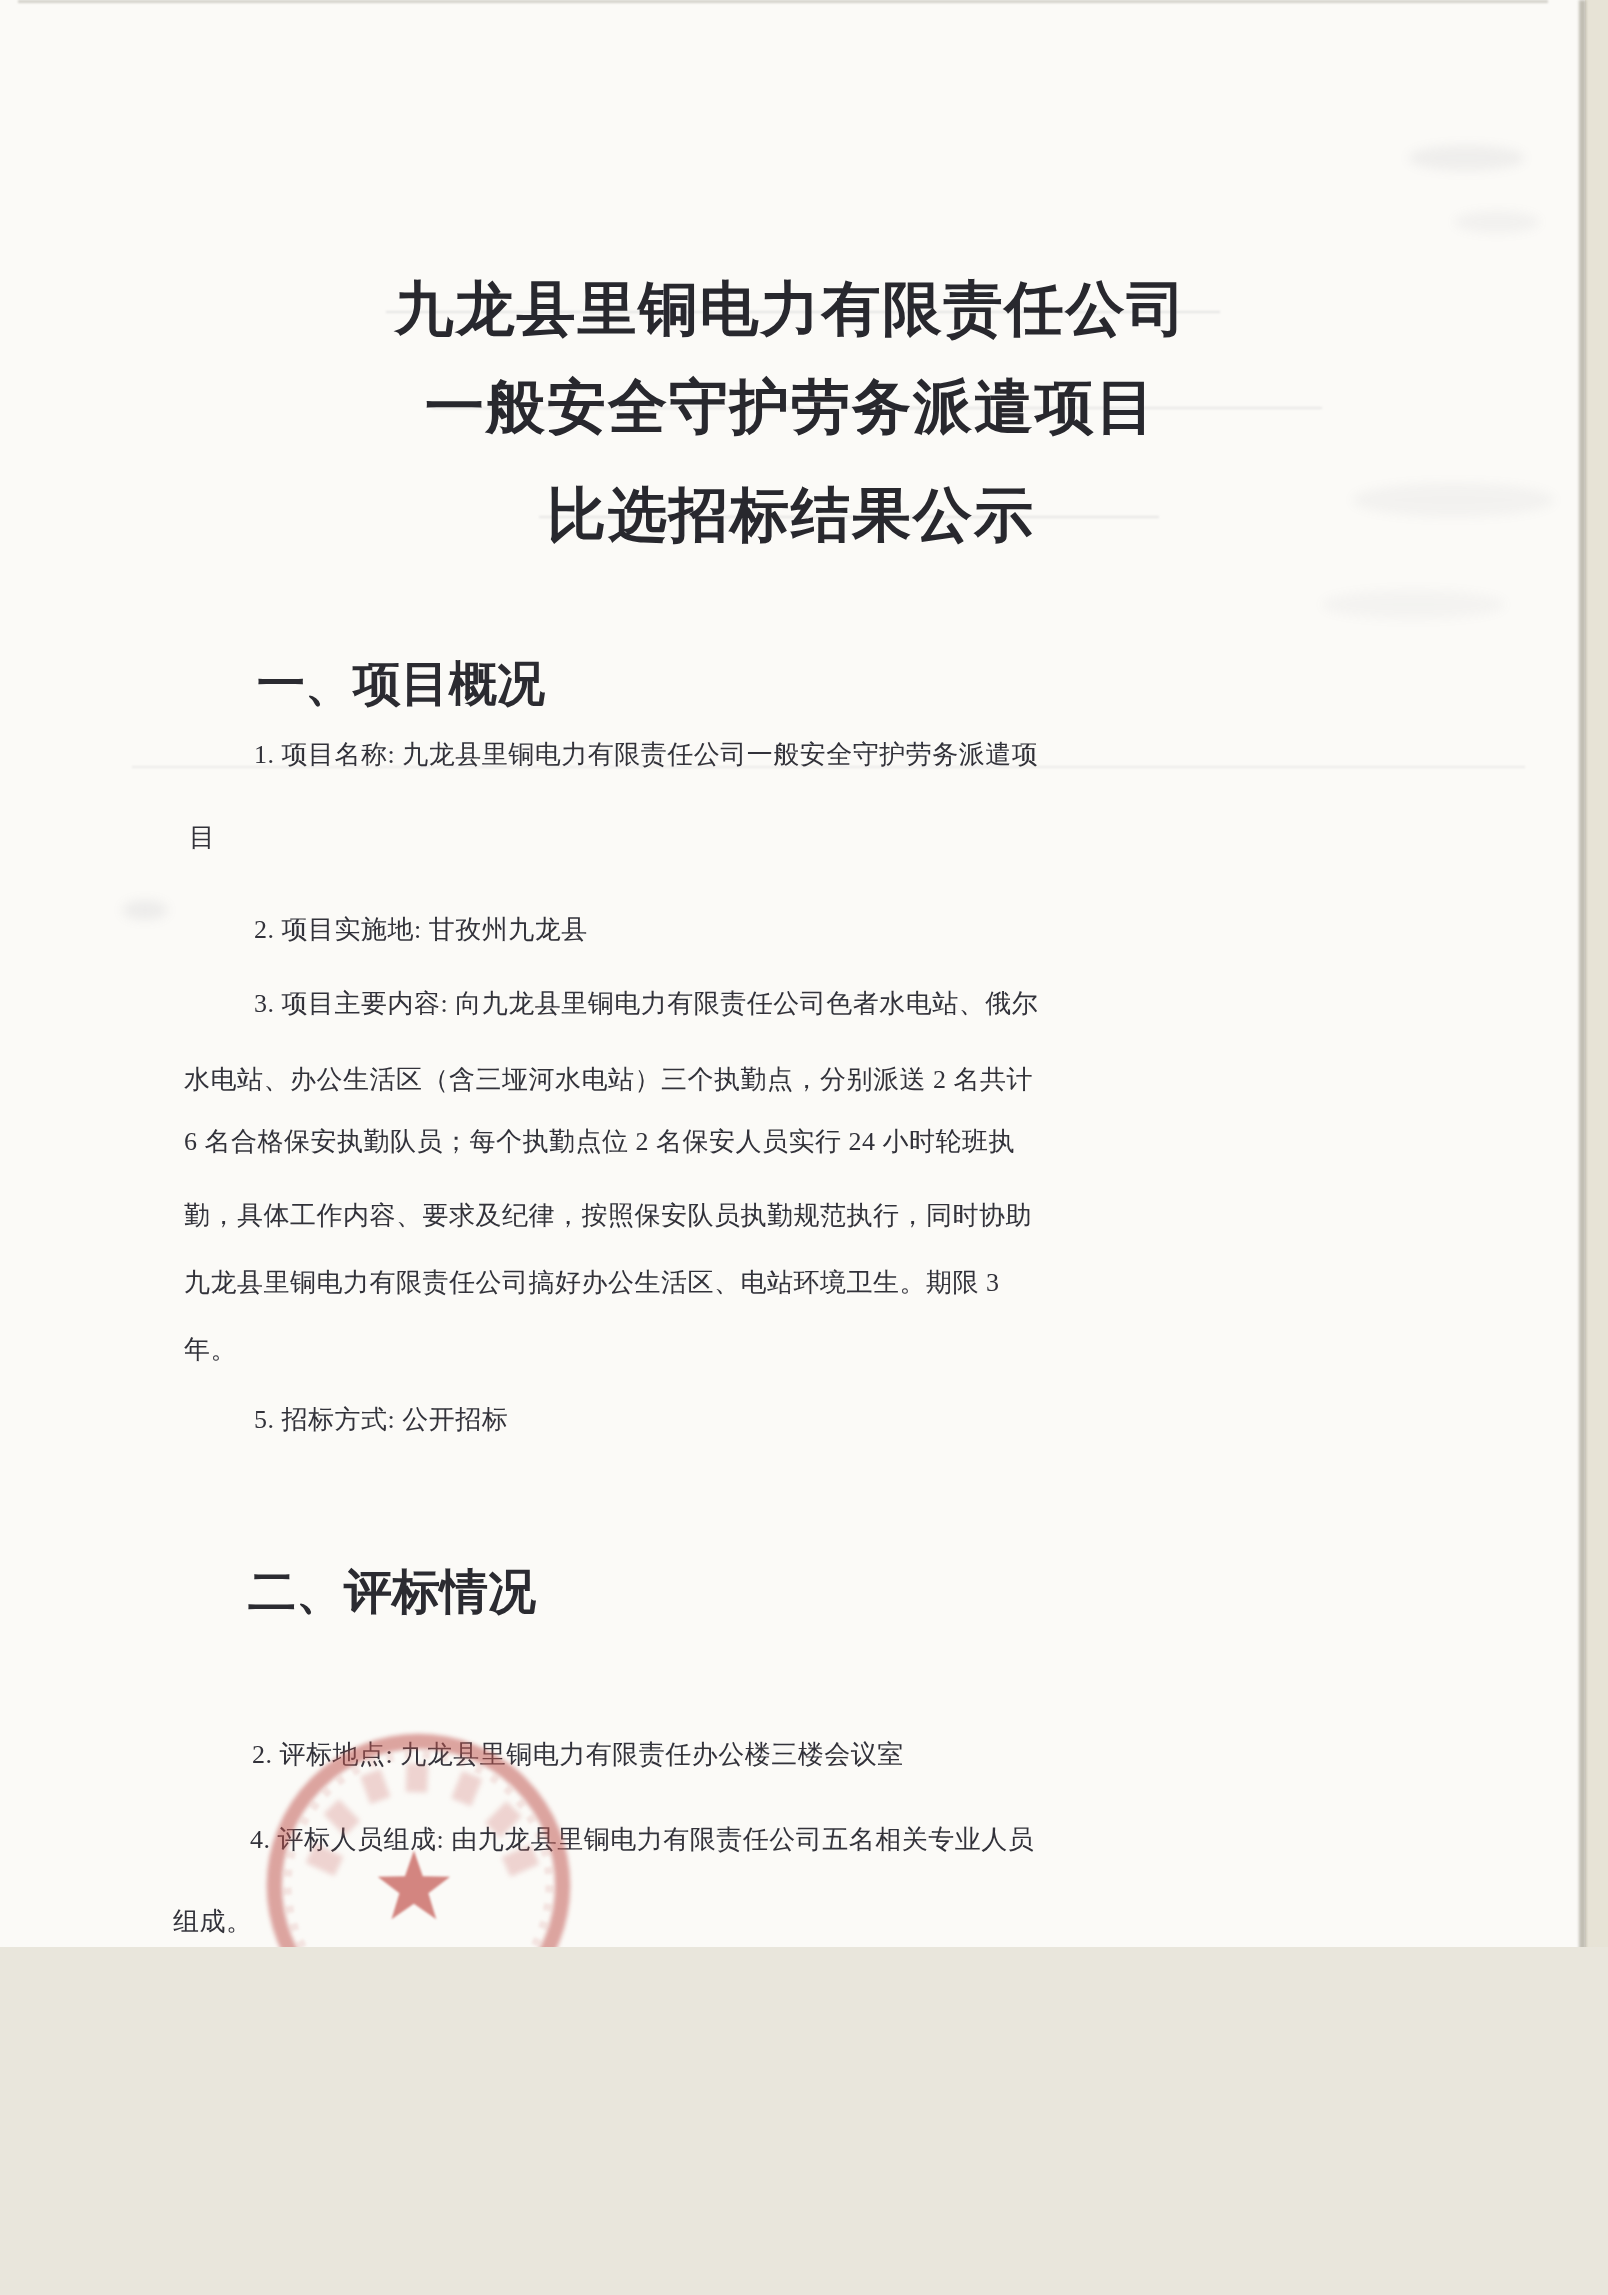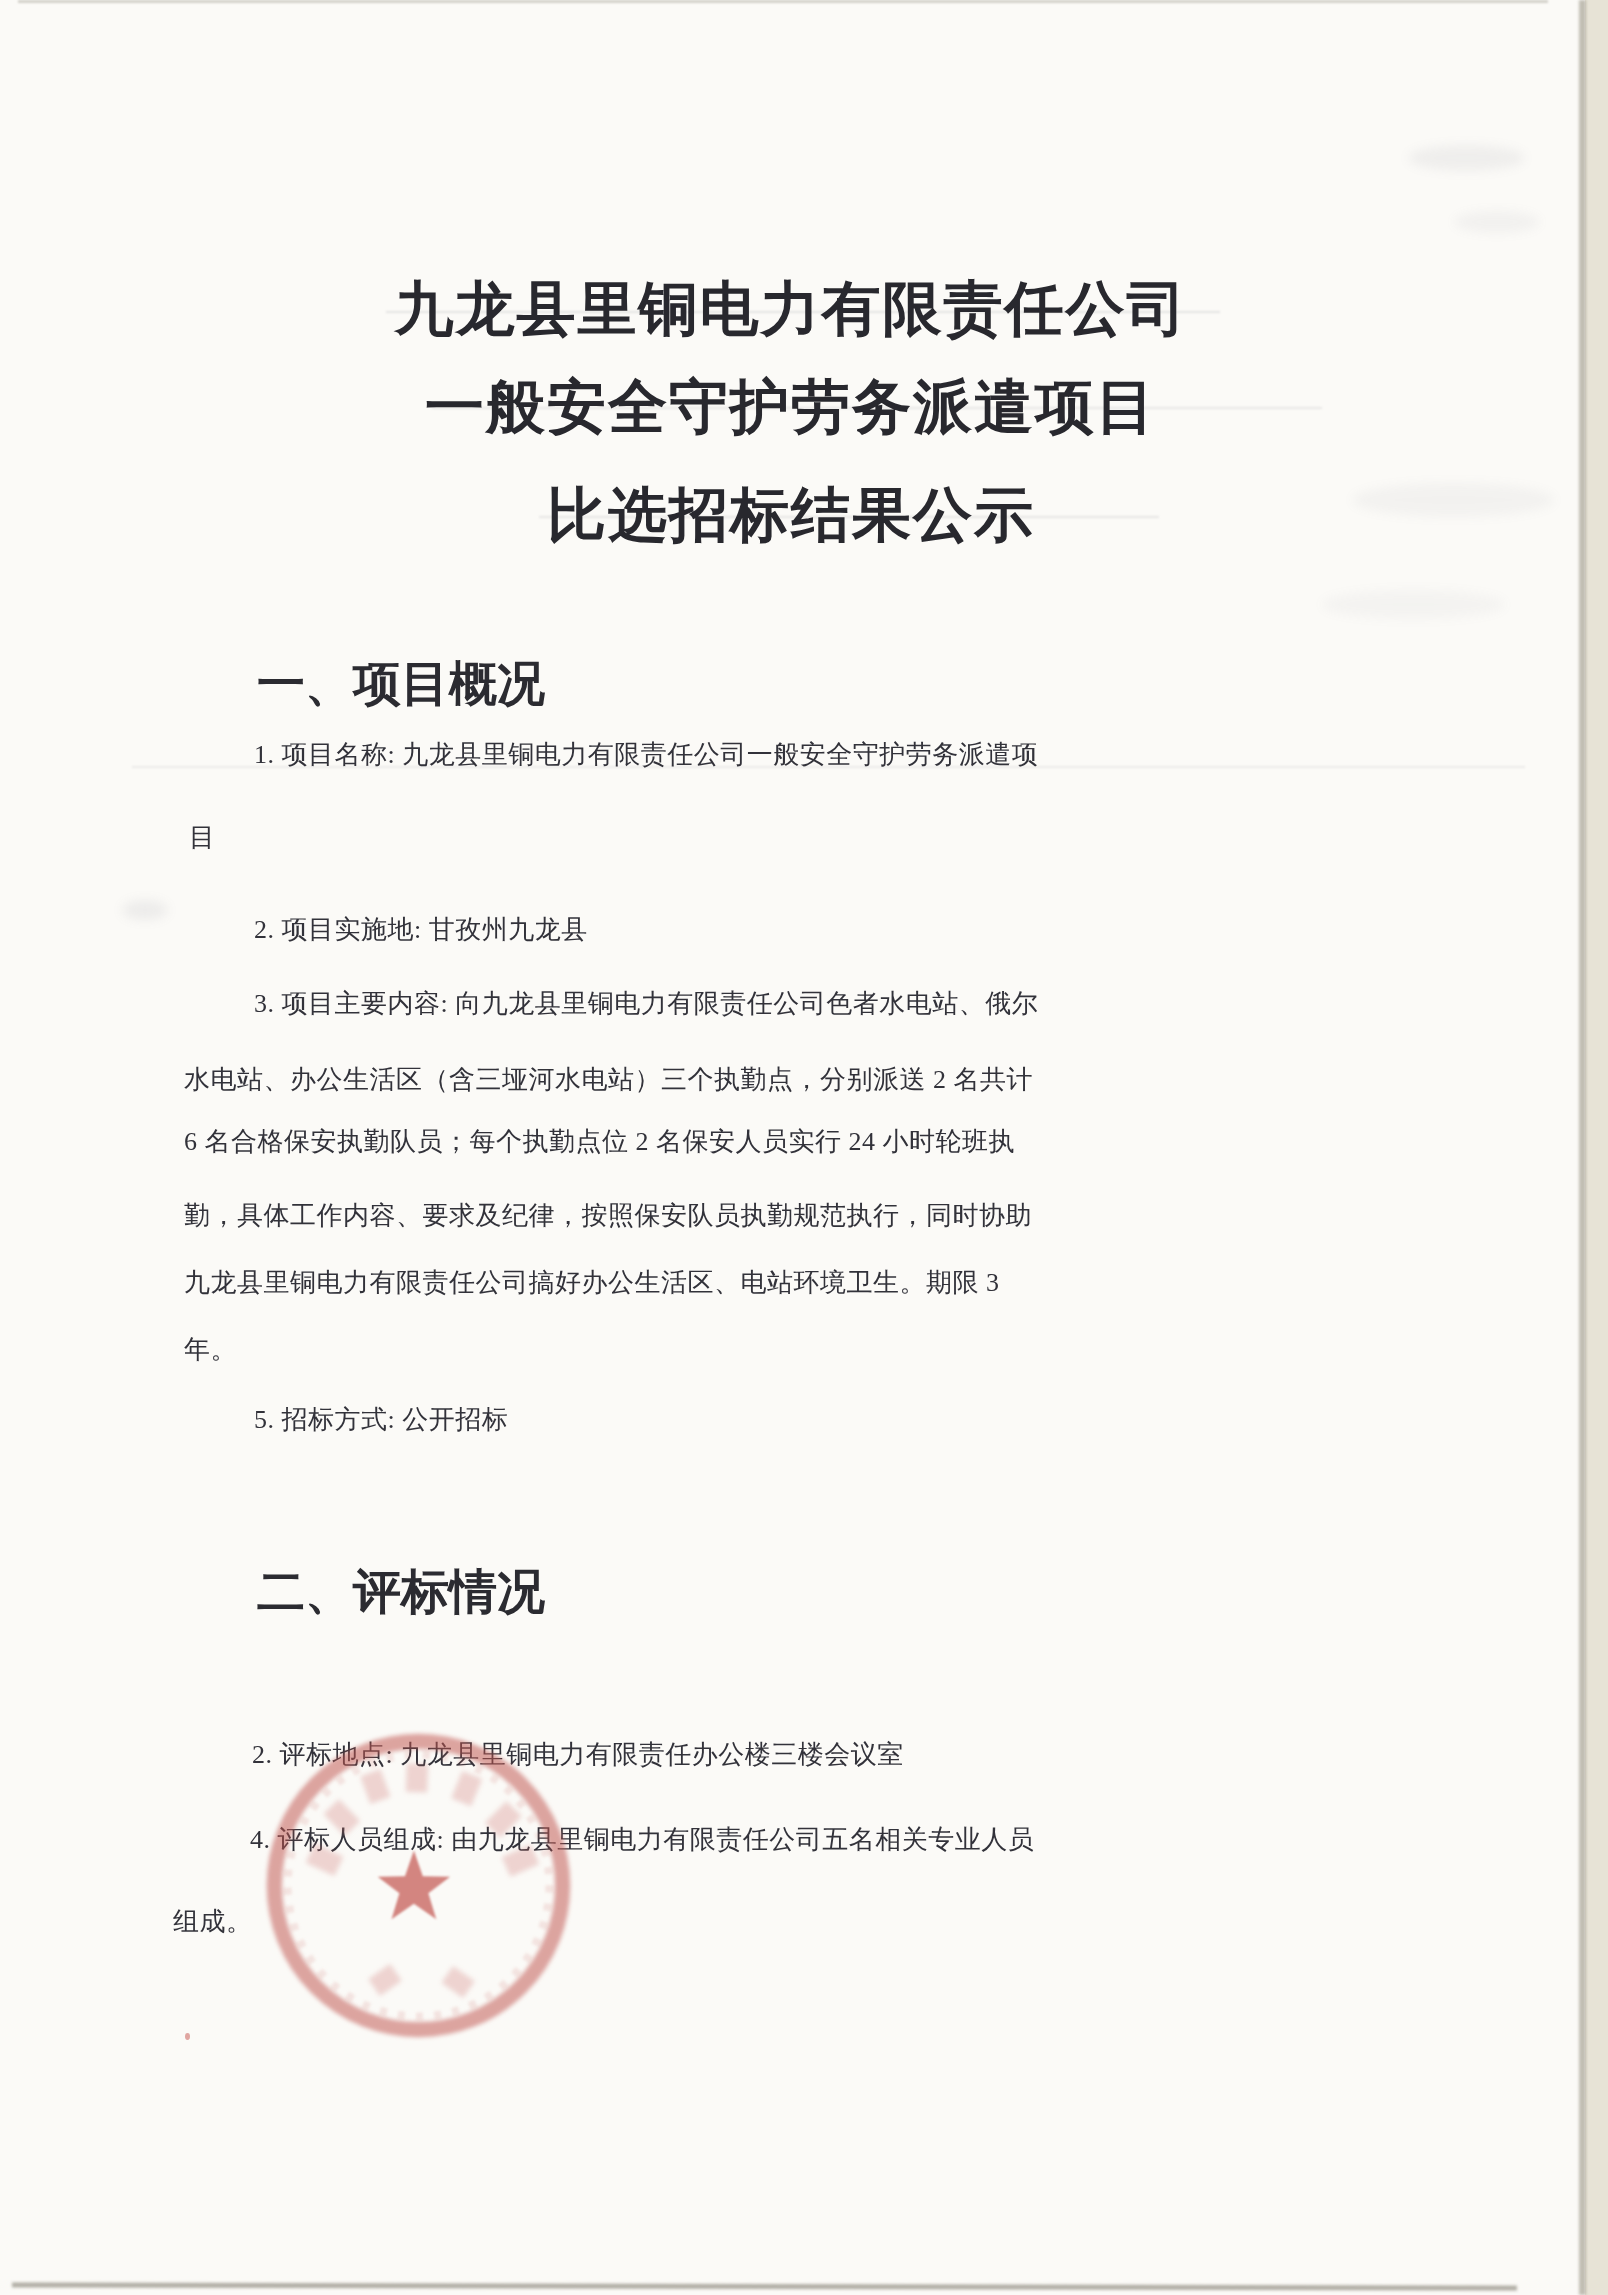--- a/index.html
+++ b/index.html
@@ -1,16 +1,16 @@
 <!DOCTYPE html>
 <html style="font-size:8.1px"><head>
 <meta charset="utf-8">
 <style>
   html,body{margin:0;padding:0;background:#e9e6dc;}
-  .canvas{position:relative;width:1608px;height:2295px;overflow:hidden;background:#d946ef;
+  .canvas{position:relative;width:1608px;height:1947px;overflow:hidden;background:#d946ef;
           font-family:"Liberation Serif","DejaVu Serif",serif;}
   .paper{position:absolute;left:0;top:0;width:1585px;height:2295px;background:#fbfaf7;}
   .edge-band{position:absolute;top:0;right:0;width:23.4px;height:2295px;background:#e7e3d6;}
   .edge-seam{position:absolute;top:0;left:1579px;width:7.1px;height:2295px;
              background:#aeaa9d;filter:blur(1.5px);opacity:.75;}
   .edge-top{position:absolute;top:0;left:18.3px;width:1530px;height:2.5px;background:#b9b6ac;
             filter:blur(1px);opacity:.6;}
   .edge-bottom{position:absolute;top:2284px;left:12.2px;width:1505px;height:4.6px;background:#99958a;
                filter:blur(1.5px);opacity:.75;transform:rotate(0.12deg);}
   .t{position:absolute;white-space:pre;line-height:1;color:#32323a;}
@@ -55,21 +55,21 @@
   <div class="t b" style="left:189px;top:825px">目</div>
   <div class="t b" style="left:254px;top:917px">2. 项目实施地: 甘孜州九龙县</div>
   <div class="t b" style="left:254px;top:991px">3. 项目主要内容: 向九龙县里铜电力有限责任公司色者水电站、俄尔</div>
   <div class="t b" style="left:184px;top:1067px">水电站、办公生活区（含三垭河水电站）三个执勤点，分别派送 2 名共计</div>
   <div class="t b" style="left:184px;top:1129px">6 名合格保安执勤队员；每个执勤点位 2 名保安人员实行 24 小时轮班执</div>
   <div class="t b" style="left:184px;top:1203px">勤，具体工作内容、要求及纪律，按照保安队员执勤规范执行，同时协助</div>
   <div class="t b" style="left:184px;top:1270px">九龙县里铜电力有限责任公司搞好办公生活区、电站环境卫生。期限 3</div>
   <div class="t b" style="left:184px;top:1337px">年。</div>
   <div class="t b" style="left:254px;top:1407px">5. 招标方式: 公开招标</div>
 
-  <div class="t h" style="left:257px;top:1568px">二、评标情况</div>
+  <div class="t h" style="left:248px;top:1568px">二、评标情况</div>
   <div class="t b" style="left:252px;top:1742px">2. 评标地点: 九龙县里铜电力有限责任办公楼三楼会议室</div>
   <div class="t b" style="left:250px;top:1827px">4. 评标人员组成: 由九龙县里铜电力有限责任公司五名相关专业人员</div>
   <div class="t b" style="left:173px;top:1909px">组成。</div>
 
   <svg class="seal" width="335" height="335" viewBox="0 0 660 660">
     <g style="filter:blur(4px)">
       <circle cx="324" cy="332" r="284" fill="none" stroke="rgba(192,84,78,0.52)" stroke-width="30"></circle>
     </g>
     <g style="filter:blur(3px)">
       <circle cx="324" cy="332" r="258" fill="none" stroke="rgba(205,110,104,0.16)" stroke-width="16" stroke-dasharray="14 22"></circle>

